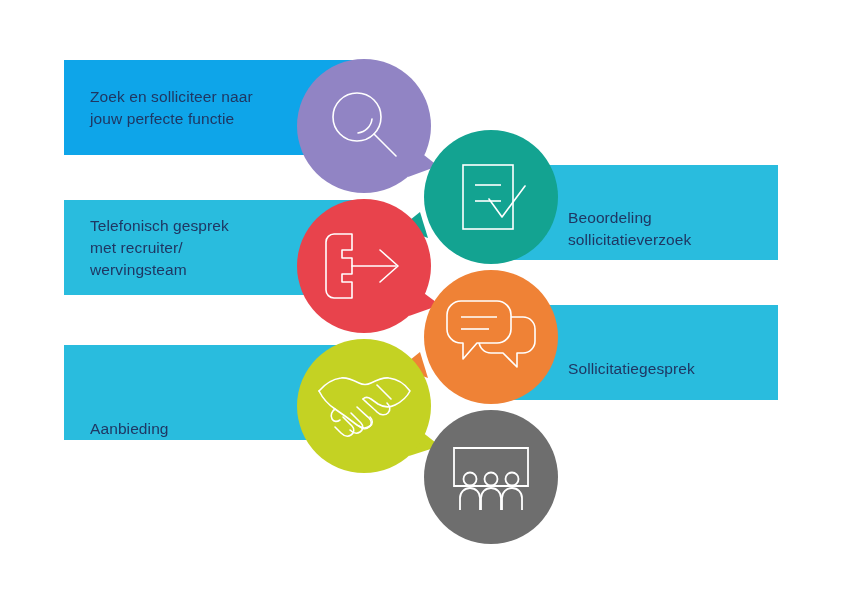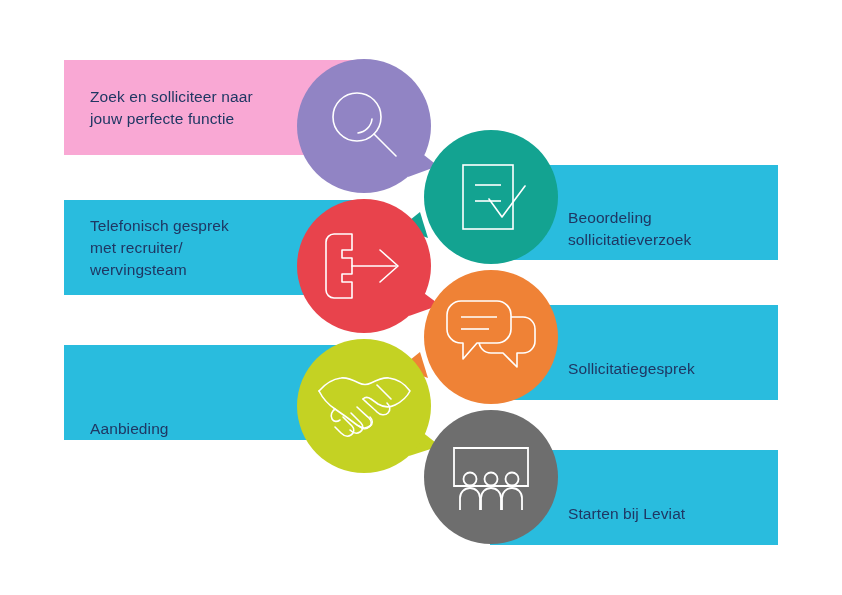--- a/index.html
+++ b/index.html
@@ -45,21 +45,21 @@
   .connector {
     position: absolute;
     background: transparent;
   }
 </style>
 </head>
 <body>
 
 <div id="canvas">
 
-  <div class="bar bar-left" style="left: 64px; top: 60px; width: 300px; height: 95px; background: #f9a8d4;">
+  <div class="bar bar-left" style="left: 64px; top: 60px; width: 300px; height: 95px; background: #0ea5e9;">
     <div class="bar-text" style="color: rgb(31, 55, 99);">Zoek en solliciteer naar
 jouw perfecte functie</div>
   </div>
 
   <div class="bar bar-right" style="left: 490px; top: 165px; width: 288px; height: 95px; background: rgb(41, 188, 222);">
     <div class="bar-text" style="padding-left: 78px; color: rgb(31, 55, 99);">Beoordeling
 sollicitatieverzoek</div>
   </div>
 
   <div class="bar bar-right" style="left: 490px; top: 305px; width: 288px; height: 95px; background: rgb(41, 188, 222);">
@@ -69,23 +69,20 @@
   <div class="bar bar-left" style="left: 64px; top: 200px; width: 300px; height: 95px; background: rgb(41, 188, 222);">
     <div class="bar-text" style="color: rgb(31, 55, 99);">Telefonisch gesprek
 met recruiter/
 wervingsteam</div>
   </div>
 
   <div class="bar bar-left" style="left: 64px; top: 345px; width: 300px; height: 95px; background: rgb(41, 188, 222); align-items: flex-end;">
     <div class="bar-text" style="color: rgb(31, 55, 99);">Aanbieding</div>
   </div>
 
-  <div class="bar bar-right" style="left: 490px; top: 450px; width: 288px; height: 95px; background: rgb(41, 188, 222);">
-    <div class="bar-text" style="padding-left: 78px; color: rgb(31, 55, 99);">Starten bij Leviat</div>
-  </div>
 
   <svg class="connector" style="left:0; top:0;" width="842" height="595">
 
     <polygon points="415,148 438,166 408,177" fill="#9184C4"></polygon>
 
     <polygon points="420,212 400,228 428,238" fill="#13A391"></polygon>
 
     <polygon points="417,288 440,305 409,316" fill="#E8434C"></polygon>
 
     <polygon points="420,352 400,368 428,378" fill="#EF8236"></polygon>

